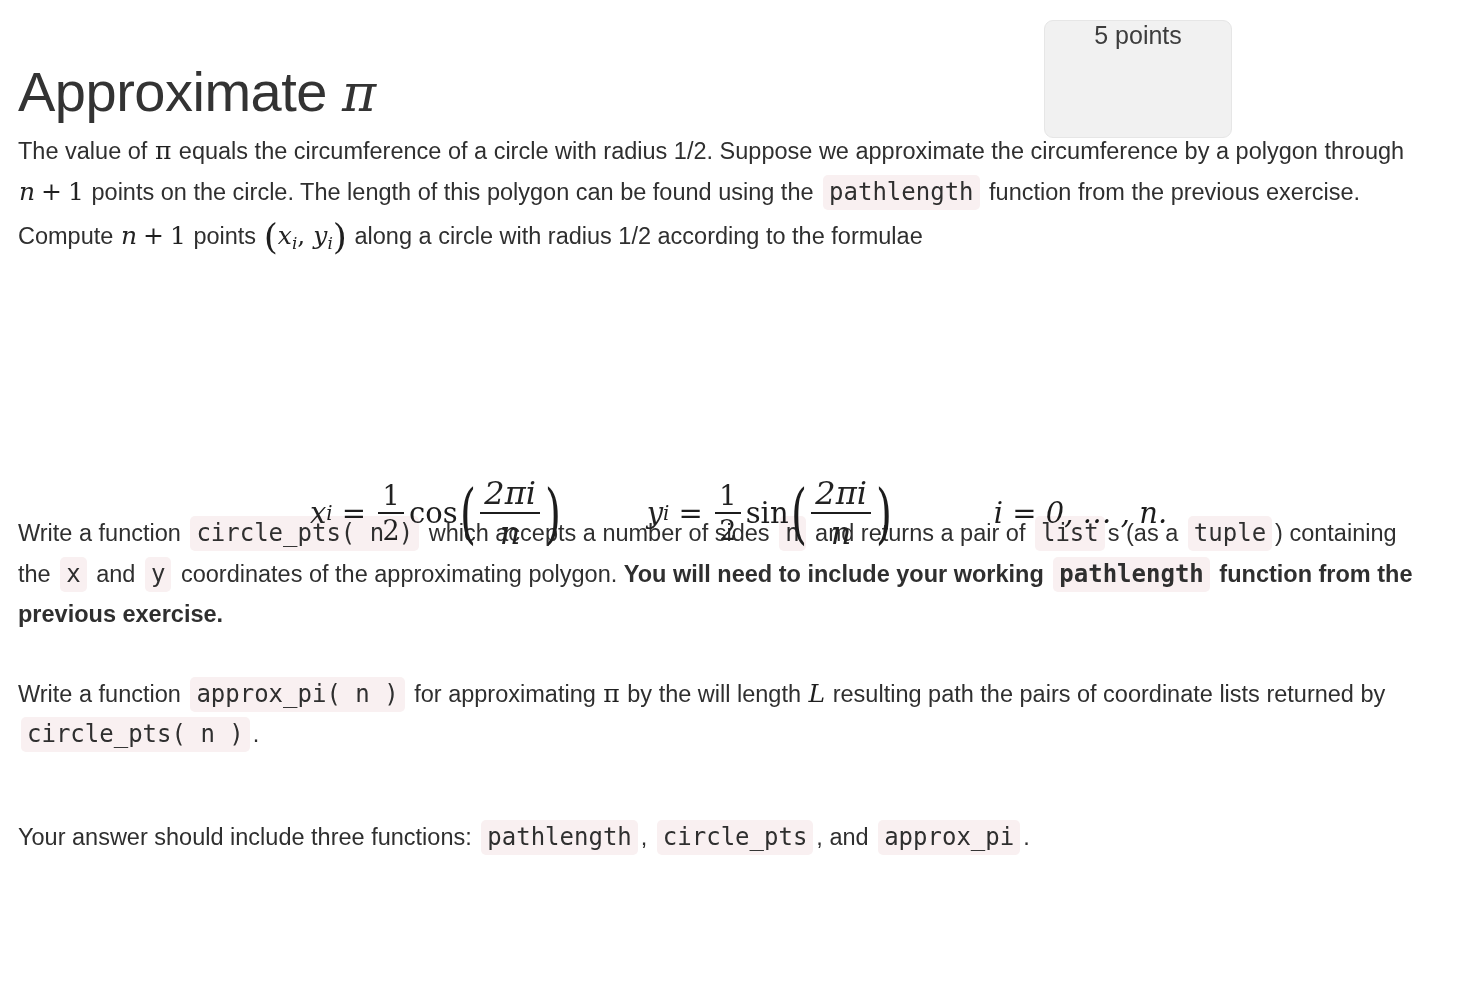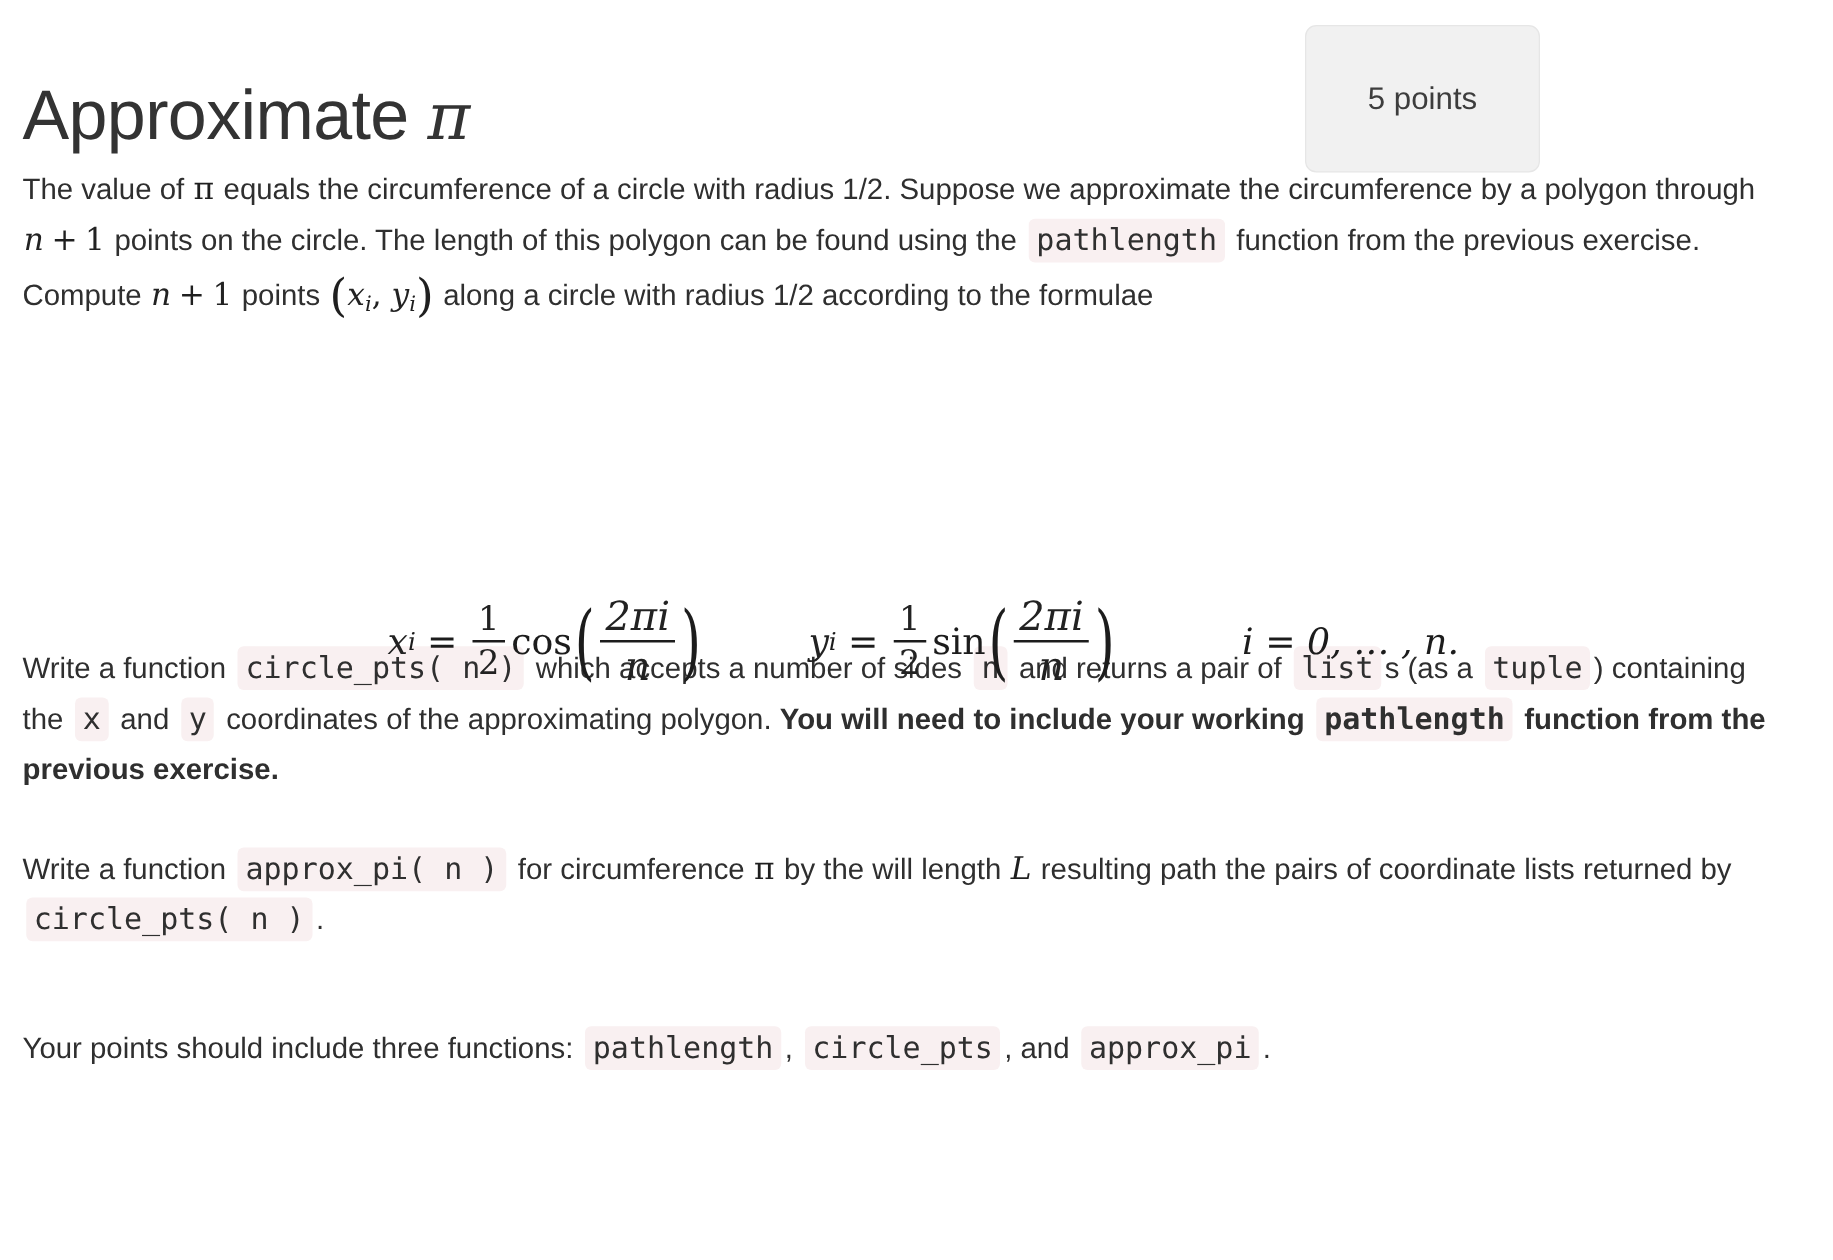--- a/index.html
+++ b/index.html
@@ -50,21 +50,20 @@
   .points-badge {
     position: absolute;
     right: 12px;
     top: 4px;
     width: 188px;
     height: 118px;
     background: #f1f1f1;
     border: 1px solid #e6e6e6;
     border-radius: 9px;
     display: flex;
-    align-items: center;
     justify-content: center;
     box-sizing: border-box;
   }
   .points-badge-label {
     font-size: 25px;
     color: #3d3d3d;
     font-weight: 400;
   }
 
   
@@ -261,23 +260,23 @@
 
       <span class="eq-item mi">i = 0, … , n.</span>
     </div>
 
     <div class="gap-after-eq" style="height:250px"></div>
 
     <p class="para"><span>Write a function</span> <code class="chip">circle_pts( n )</code> <span>which accepts a number of sides</span> <code class="chip">n</code> <span>and returns a pair of</span> <code class="chip">list</code><span>s (as a</span> <code class="chip">tuple</code><span>) containing the</span> <code class="chip">x</code> <span>and</span> <code class="chip">y</code> <span>coordinates of the approximating polygon.</span> <b class="bold"><span>You will need to include your working</span> <code class="chip">pathlength</code> <span>function from the previous exercise.</span></b></p>
 
     <div class="gap-2" style="height:39px"></div>
 
-    <p class="para"><span>Write a function</span> <code class="chip">approx_pi( n )</code> <span>for circumference</span> <span class="inline-math">π</span> <span>by the will length</span> <span class="inline-math mi">L</span> <span>resulting path the pairs of coordinate lists returned by</span> <code class="chip">circle_pts( n )</code><span>.</span></p>
+    <p class="para"><span>Write a function</span> <code class="chip">approx_pi( n )</code> <span>for approximating</span> <span class="inline-math">π</span> <span>by the will length</span> <span class="inline-math mi">L</span> <span>resulting path the pairs of coordinate lists returned by</span> <code class="chip">circle_pts( n )</code><span>.</span></p>
 
     <div class="gap-3" style="height:62px"></div>
 
-    <p class="para"><span>Your points should include three functions:</span> <code class="chip">pathlength</code><span>,</span> <code class="chip">circle_pts</code><span>, and</span> <code class="chip">approx_pi</code><span>.</span></p>
+    <p class="para"><span>Your answer should include three functions:</span> <code class="chip">pathlength</code><span>,</span> <code class="chip">circle_pts</code><span>, and</span> <code class="chip">approx_pi</code><span>.</span></p>
 
     <div class="gap-4" style="height:60px"></div>
 
 
   </div>
 </div>
 
 </body></html>

